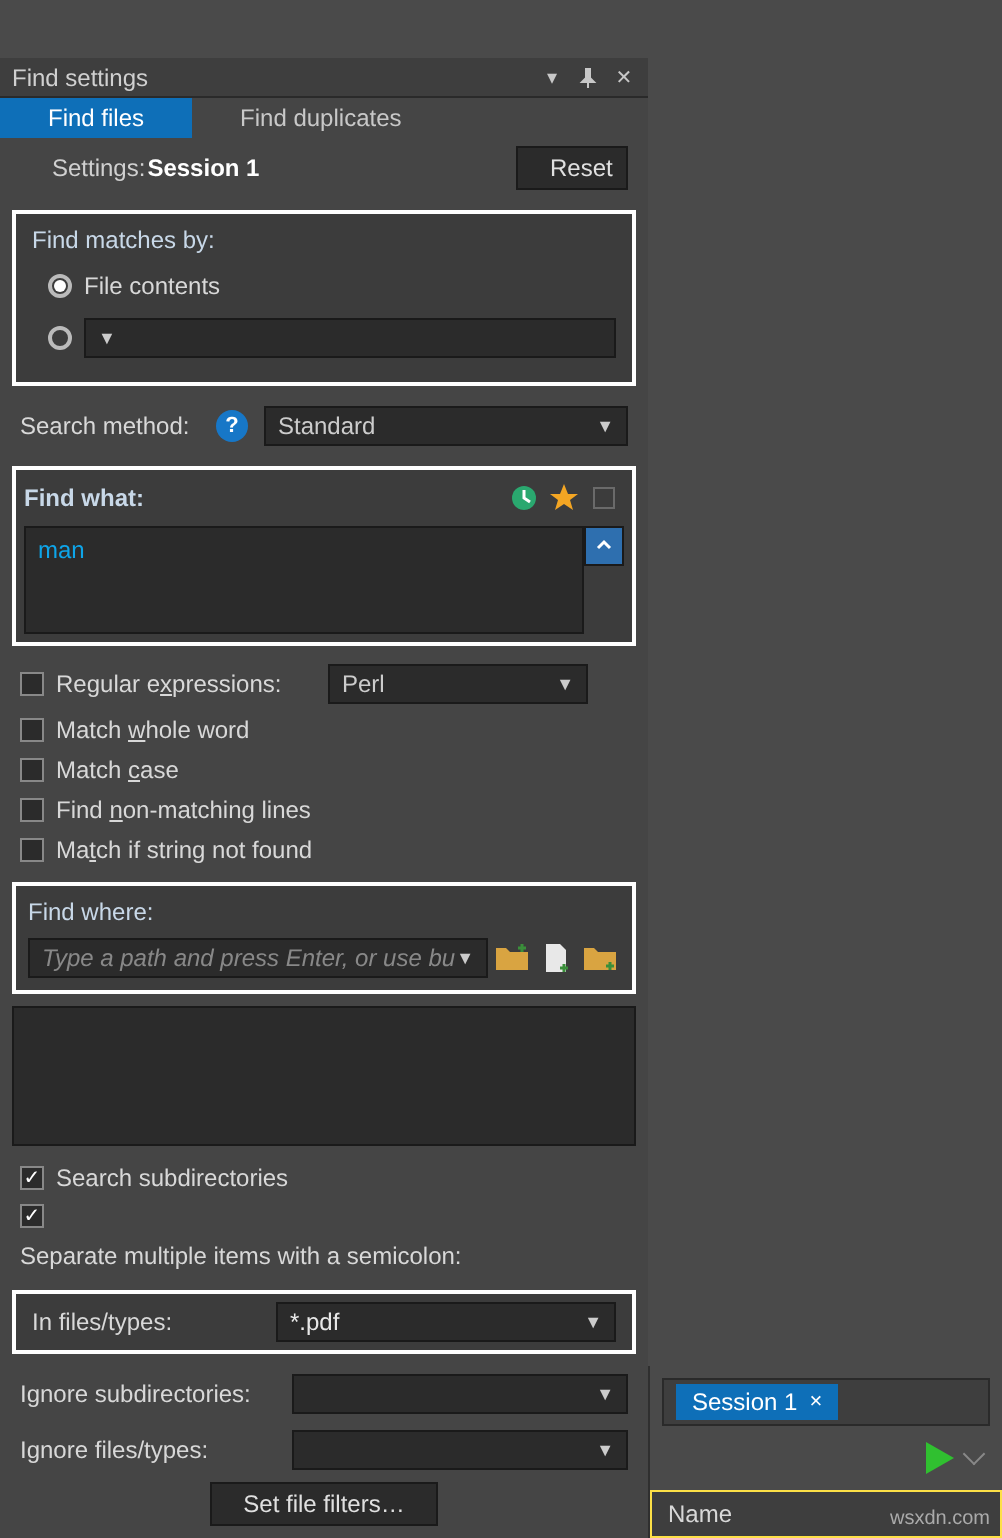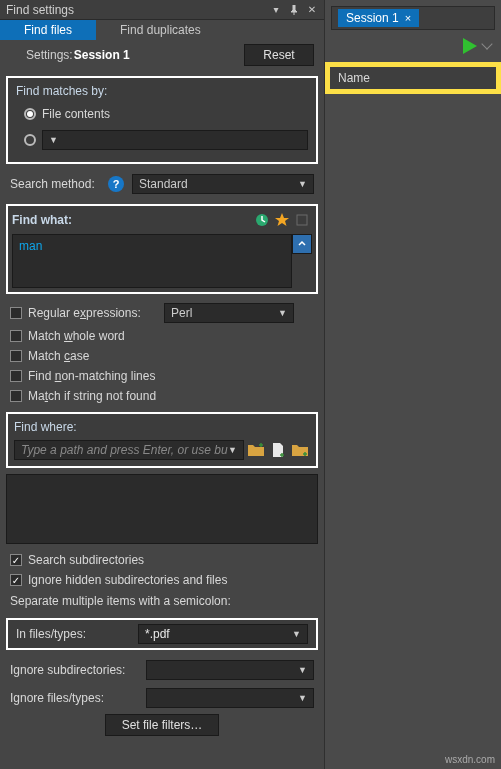--- a/index.html
+++ b/index.html
@@ -1,17 +1,17 @@
 <!DOCTYPE html>
 <html><head>
 <meta charset="utf-8">
 <style>
   * { box-sizing: border-box; margin: 0; padding: 0; font-family: "Segoe UI", Tahoma, sans-serif; }
   html, body { width: 501px; height: 769px; overflow: hidden; background: #4a4a4a; }
-  .root { display: flex; width: 501px; height: 769px; font-size: 12px; color: #d8d8d8; }
+  .root { display: flex; width: 501px; height: 769px; font-size: 12px; color: #d8d8d8; align-items: flex-end; }
   .left { width: 324px; background: #454545; display: flex; flex-direction: column; }
   .right { flex: 1; background: #4a4a4a; display: flex; flex-direction: column; border-left: 1px solid #2f2f2f; }
   .titlebar { display: flex; align-items: center; background: #3e3e3e; height: 20px; padding: 0 4px; border-bottom: 1px solid #2a2a2a; }
   .titlebar .title { flex: 1; font-size: 12px; color: #d0d0d0; padding-left: 2px; }
   .ti { width: 16px; height: 16px; margin-left: 2px; display: flex; align-items: center; justify-content: center; color: #c8c8c8; font-size: 10px; cursor: pointer; }
   .tabs { display: flex; background: #454545; height: 20px; align-items: stretch; }
   .tab { padding: 2px 24px; display: flex; align-items: center; font-size: 12px; color: #c8c8c8; cursor: pointer; }
   .tab.active { background: #0e6fb8; color: #fff; }
   .settings-row { background: #454545; height: 30px; padding: 0 10px; display: flex; align-items: center; gap: 1px; margin-left: 16px; }
   .settings-label { color: #d0d0d0; }
@@ -50,21 +50,21 @@
   .grid2 .inp { flex:1; }
   .center { text-align:center; padding:6px 0 10px 0; }
 
   
   .tabbar { display:flex; align-items:center; background:#3e3e3e; height:24px; padding: 0 6px; gap:4px; border: 1px solid #2a2a2a; margin: 6px 6px 0 6px; }
   .rtab { background:#0e6fb8; color:#fff; padding: 2px 8px; display:flex; align-items:center; gap:6px; font-size:12px; }
   .rtab .close { font-size:11px; cursor:pointer; }
   .play-row { display:flex; justify-content:flex-end; align-items:center; height:28px; padding: 4px 10px 0 0; gap:6px; }
   .play { width:0; height:0; border-left:14px solid #30c030; border-top:8px solid transparent; border-bottom:8px solid transparent; cursor:pointer; }
   .play-drop { width:8px; height:8px; border-right:1px solid #888; border-bottom:1px solid #888; transform:rotate(45deg); margin-top:-4px; cursor:pointer; }
-  .col-header { background:#3e3e3e; border:5px solid #fde047; margin: 4px 0 0 0; padding: 4px 8px; font-size:12px; color:#d8d8d8; }
+  .col-header { background:#3e3e3e; border:1px solid #fde047; margin: 4px 0 0 0; padding: 4px 8px; font-size:12px; color:#d8d8d8; }
   .watermark { position:absolute; bottom:4px; right:6px; font-size:10px; color:#aaa; }
   .lab-sm { min-width: 90px; }
 </style>
 </head>
 <body>
 
 <div class="root">
   <div class="left">
 
     <div class="titlebar">
@@ -79,21 +79,21 @@
     </div>
 
     <div class="tabs">
       <div class="tab active">Find files</div>
       <div class="tab">Find duplicates</div>
     </div>
 
     <div class="settings-row">
       <span class="settings-label">Settings:</span>
       <span class="settings-name">Session 1</span>
-      <div class="btn" style="width:70px">Reset</div>
+      <div class="btn" style="width:56px">Reset</div>
     </div>
 
     <div class="panel">
       <div class="panel-title">Find matches by:</div>
       <div class="radio-row">
         <span class="radio checked"></span>
         <span>File contents</span>
       </div>
       <div class="radio-row" style="gap:6px;align-items:center;">
         <span class="radio"></span>
@@ -208,21 +208,20 @@
     </div>
 
     <div class="big-txt"></div>
 
     <div class="check-row">
       <span class="check checked"></span>
       <span>Search subdirectories</span>
     </div>
     <div class="check-row">
       <span class="check checked"></span>
-      <span>Ignore hidden subdirectories and files</span>
     </div>
 
     <div class="sep-label">Separate multiple items with a semicolon:</div>
 
     <div class="types-panel">
       <span style="width:120px">In files/types:</span>
       <div class="dd" style="flex:1">
         <span class="dd-text" style="color:#e8e8e8">*.pdf</span>
         <span class="dd-arr">▼</span>
       </div>

